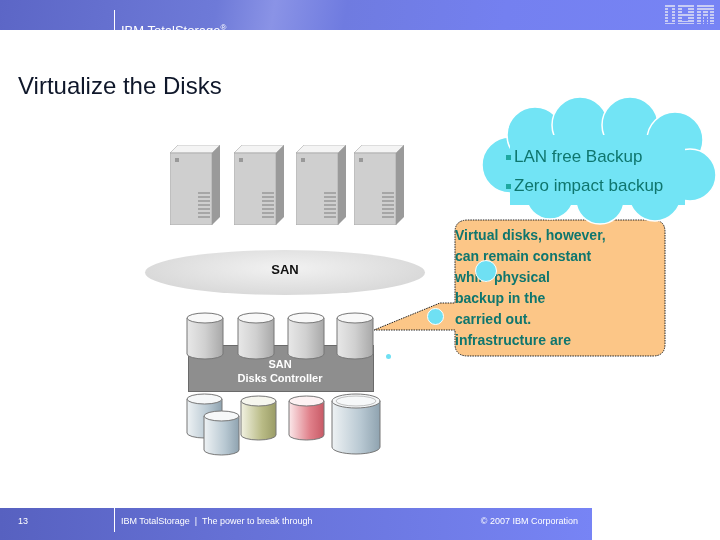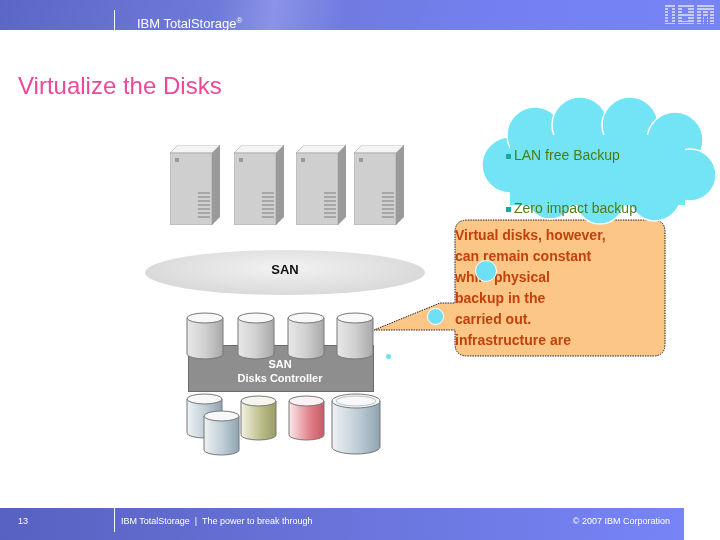--- a/index.html
+++ b/index.html
@@ -1,41 +1,41 @@
 <!DOCTYPE html>
 <html><head>
 <meta charset="utf-8">
 <style>
   html, body { margin:0; padding:0; }
   body { width:720px; height:540px; position:relative; overflow:hidden; background:#ffffff; font-family:"Liberation Sans", sans-serif; }
   .header { position:absolute; left:0; top:0; width:720px; height:30px;
     background: linear-gradient(100deg, #5c66c6 0%, #6e7ad8 30%, #8a93e6 38%, #6f7be0 48%, #7480f0 70%, #7784f5 100%); }
   .header .sep { position:absolute; left:114px; top:10px; width:1px; height:20px; background:#ffffff; }
-  .header .brand { position:absolute; left:121px; top:16px; color:#ffffff; font-size:13px;margin-left:16px; }
+  .header .brand { position:absolute; left:121px; top:23px; color:#ffffff; font-size:13px; }
   .header .brand sup { font-size:8px; }
   .ibm-logo { position:absolute; left:665px; top:5px; width:49px; height:19px; }
-  .title { position:absolute; left:18px; top:72px; color:#ec4899; font-size:24px; }
-  .footer { position:absolute; left:0; top:508px; width:684px; height:32px;
+  .title { position:absolute; left:18px; top:72px; color:#0f172a; font-size:24px; }
+  .footer { position:absolute; left:0; top:508px; width:592px; height:32px;
     background: linear-gradient(90deg, #5761c0 0%, #6671d6 40%, #7784f5 100%); }
   .footer .num { position:absolute; left:18px; top:8px; color:#fff; font-size:9px; }
   .footer .sep { position:absolute; left:114px; top:0; width:1px; height:24px; background:#fff; }
   .footer .tag { position:absolute; left:121px; top:8px; color:#fff; font-size:9px; }
   .footer .copy { position:absolute; right:14px; top:8px; color:#fff; font-size:9px; }
   .server { position:absolute; top:145px; width:50px; height:80px; }
   .san-ellipse { position:absolute; left:145px; top:250px; width:280px; height:45px; border-radius:50%;
     background: radial-gradient(ellipse at 50% 40%, #f2f2f2 0%, #dadada 70%, #cfcfcf 100%); }
   .san-label { position:absolute; left:145px; top:262px; width:280px; text-align:center; font-weight:bold; font-size:13px; color:#111; }
   .svc-box { position:absolute; left:188px; top:345px; width:184px; height:45px; background:#8e8e8e; border:1px solid #6a6a6a; }
   .svc-label { position:absolute; left:188px; top:357px; width:184px; text-align:center; font-weight:bold; font-size:11px; color:#fff; line-height:14px; }
   .cyl { position:absolute; }
   .cloud { position:absolute; left:450px; top:95px; width:270px; height:130px; }
-  .cloud-text { position:absolute; color:#4d7c0f; font-size:14px; }
+  .cloud-text { position:absolute; color:#0f766e; font-size:17px; }
   .cloud-text .bullet { display:inline-block; width:5px; height:5px; background:#1fa8a0; margin-right:3px; vertical-align:middle; }
   .callout { position:absolute; left:370px; top:218px; width:330px; height:140px; }
-  .callout-text { position:absolute; left:455px; top:225px; width:215px; font-size:14px; font-weight:bold; color:#c2410c; line-height:21px; }
+  .callout-text { position:absolute; left:455px; top:225px; width:215px; font-size:14px; font-weight:bold; color:#0f766e; line-height:21px; }
   .dot { position:absolute; border-radius:50%; background:#6fe0f3; }
 </style>
 </head>
 <body>
 
 <div class="header">
   <div class="sep"></div>
   <div class="brand"><span>IBM TotalStorage</span><sup>®</sup></div>
   <svg class="ibm-logo" viewBox="0 0 49 19">
     <g fill="#c8ccf4">
@@ -210,21 +210,21 @@
     <circle cx="240" cy="80" r="26"></circle>
     <circle cx="205" cy="100" r="26"></circle>
     <circle cx="150" cy="105" r="24"></circle>
     <circle cx="100" cy="100" r="24"></circle>
   </g>
   <g fill="#72e4f5">
     <rect x="60" y="40" width="175" height="70"></rect>
   </g>
 </svg>
 <div class="cloud-text" style="left:506px; top:147px;"><span class="bullet"></span><span>LAN free Backup</span></div>
-<div class="cloud-text" style="left:506px; top:176px;margin-top:24px;"><span class="bullet"></span><span>Zero impact backup</span></div>
+<div class="cloud-text" style="left:506px; top:176px;"><span class="bullet"></span><span>Zero impact backup</span></div>
 
 <div class="callout-text">
   <div>Virtual disks, however,</div>
   <div>can remain constant</div>
   <div>while physical</div>
   <div>backup in the</div>
   <div>carried out.</div>
   <div>infrastructure are</div>
 </div>
 

